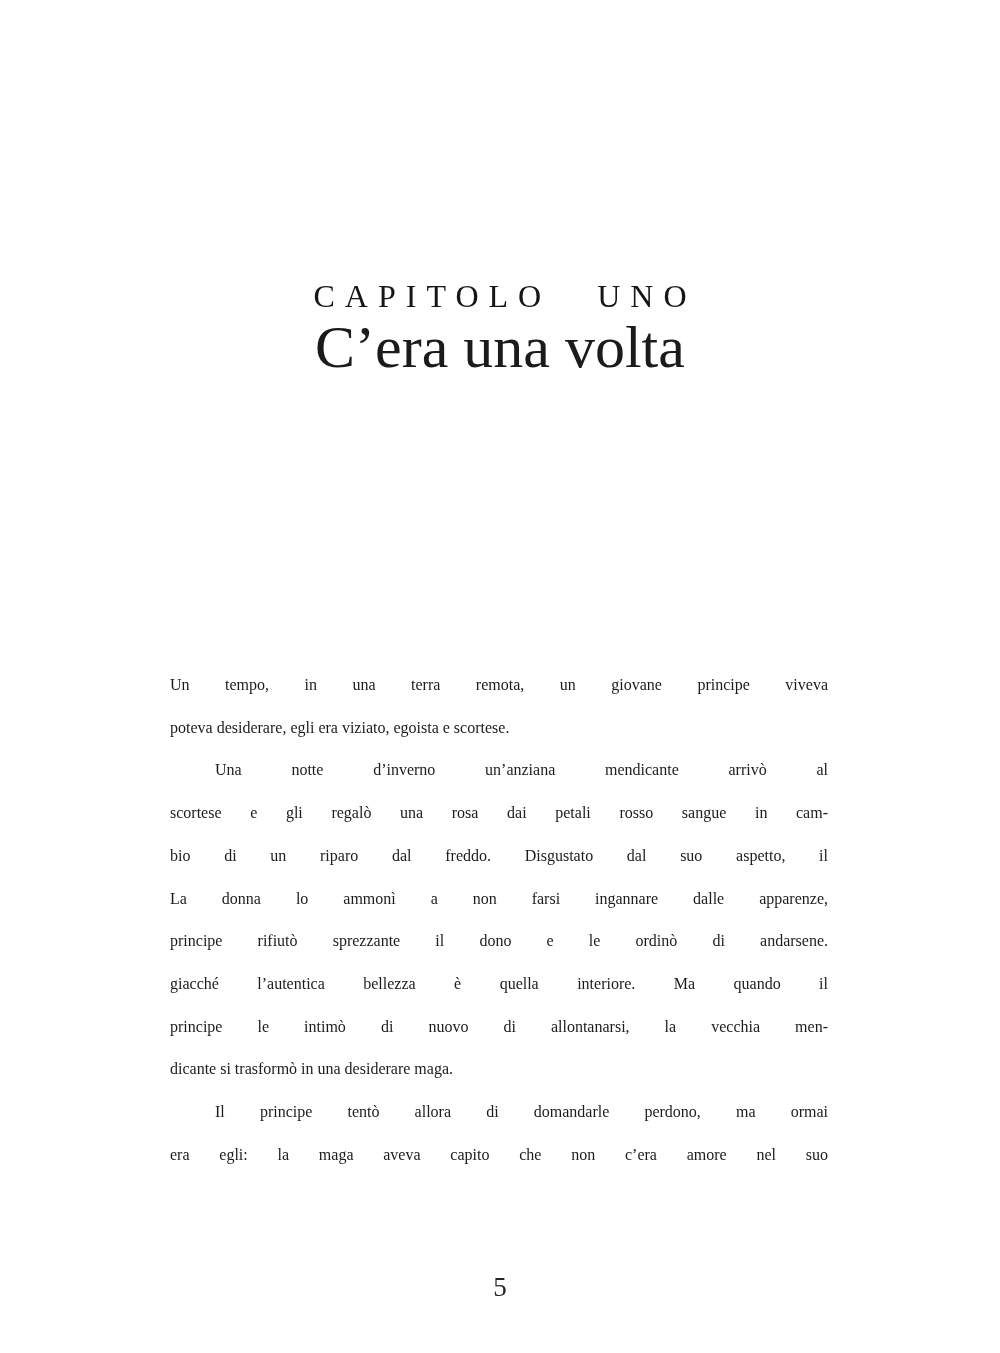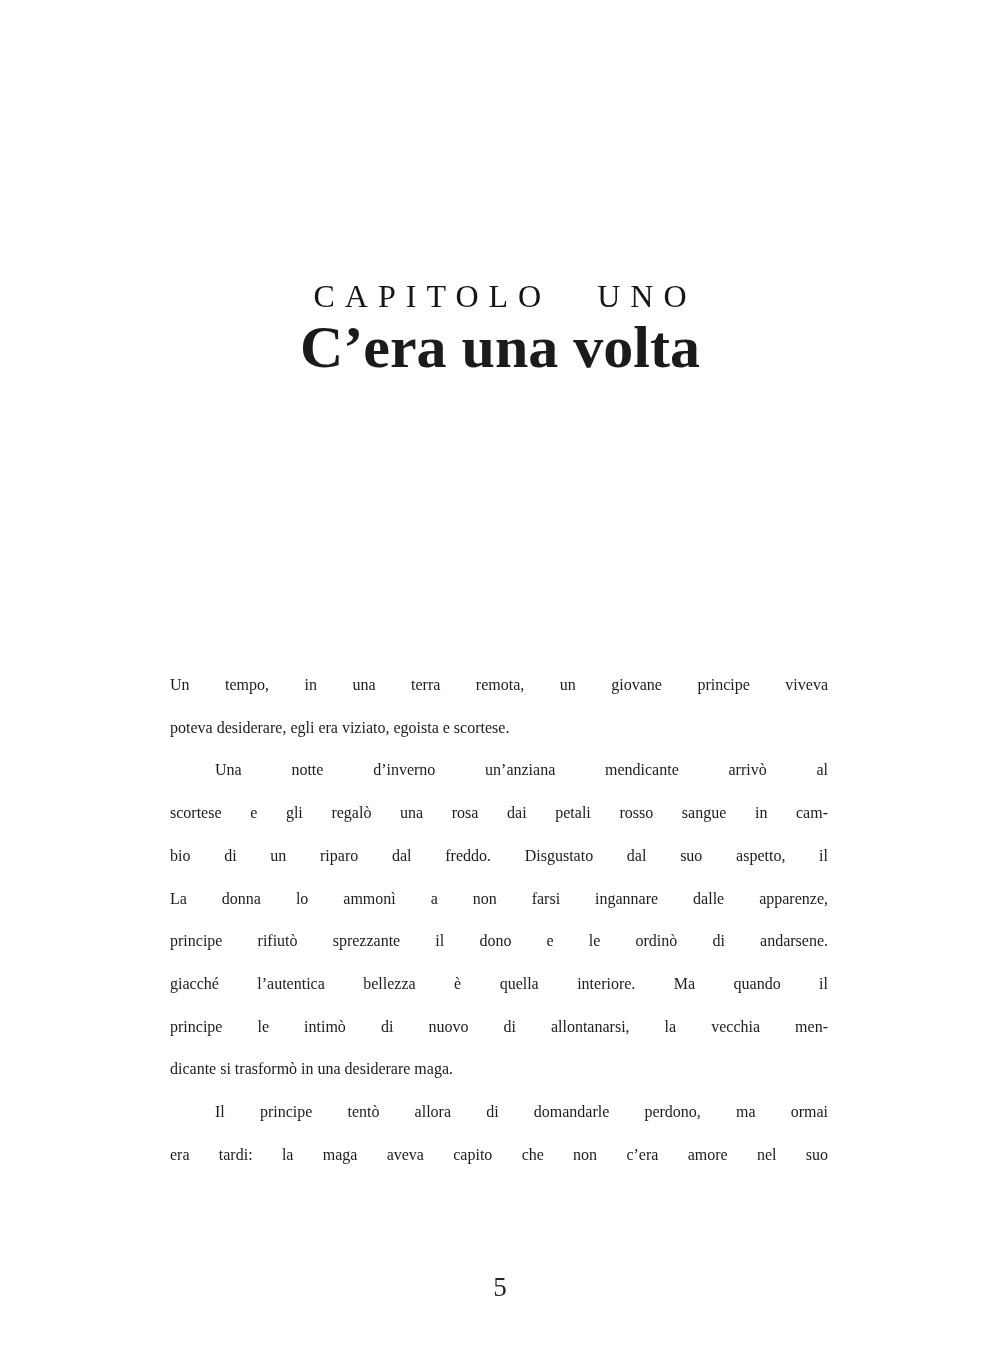--- a/index.html
+++ b/index.html
@@ -33,21 +33,21 @@
   }
   .chapter-title {
     position: absolute;
     top: 317px;
     left: 0;
     width: 100%;
     text-align: center;
     font-size: 60px;
     line-height: 1;
     color: #1b1b1b;
-    font-weight: 700;
+    font-weight: 400;
   }
   .body-text {
     position: absolute;
     left: 170px;
     top: 664px;
     width: 658px;
     font-size: 16px;
     line-height: 42.7px;
     color: #1c1c1c;
   }
@@ -93,18 +93,18 @@
     <div class="line j indent">Una notte d’inverno un’anziana mendicante arrivò al</div>
     <div class="line j">scortese e gli regalò una rosa dai petali rosso sangue in cam-</div>
     <div class="line j">bio di un riparo dal freddo. Disgustato dal suo aspetto, il</div>
     <div class="line j">La donna lo ammonì a non farsi ingannare dalle apparenze,</div>
     <div class="line j">principe rifiutò sprezzante il dono e le ordinò di andarsene.</div>
     <div class="line j">giacché l’autentica bellezza è quella interiore. Ma quando il</div>
     <div class="line j">principe le intimò di nuovo di allontanarsi, la vecchia men-</div>
     <div class="line last">dicante si trasformò in una desiderare maga.</div>
 
     <div class="line j indent">Il principe tentò allora di domandarle perdono, ma ormai</div>
-    <div class="line j">era tardi: la maga aveva capito che non c’era amore nel suo</div>
+    <div class="line j">era egli: la maga aveva capito che non c’era amore nel suo</div>
   </div>
 
   <div class="page-number">5</div>
 
 </div>
 
 </body></html>

